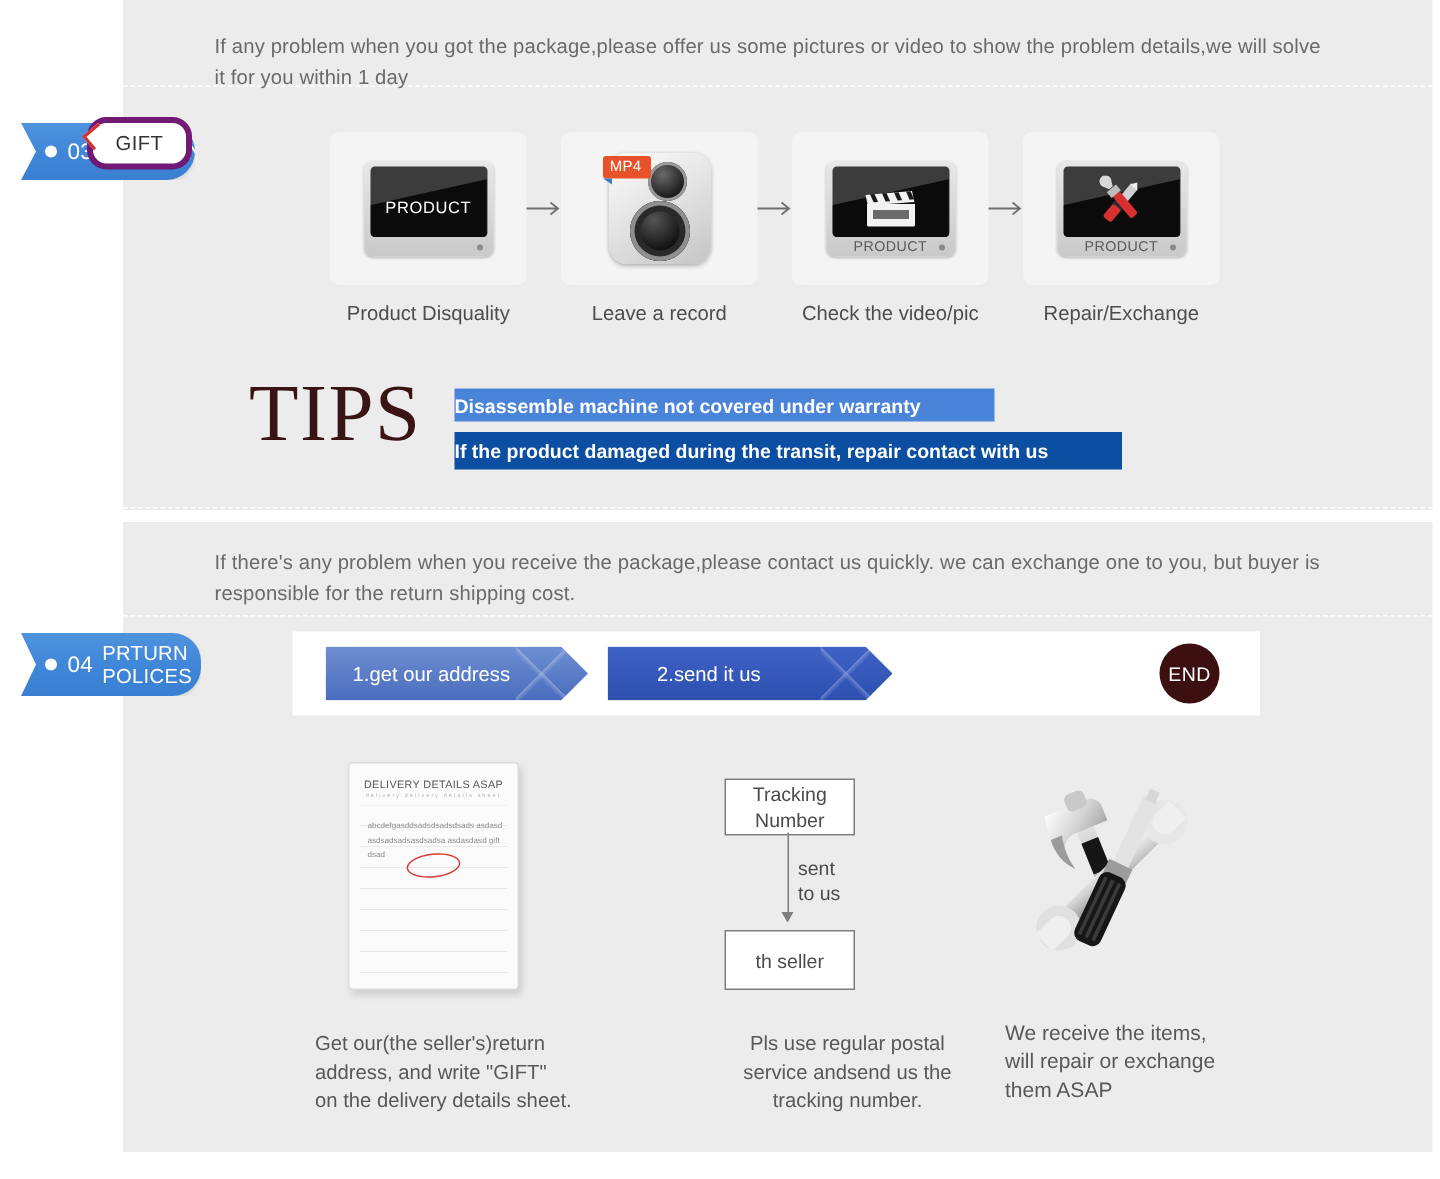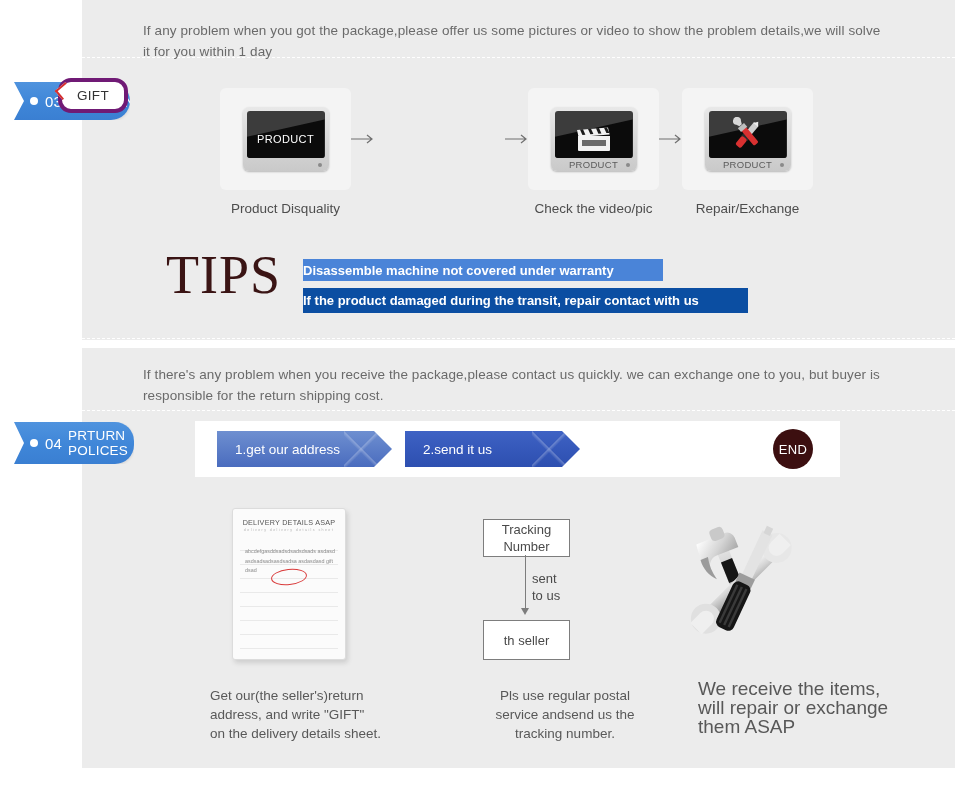--- a/index.html
+++ b/index.html
@@ -93,21 +93,21 @@
   .chev{position:absolute;top:10px;height:36px;display:flex;align-items:center;
         color:#fff;font-size:13.5px;
         -webkit-clip-path:polygon(0 0,calc(100% - 18px) 0,100% 50%,calc(100% - 18px) 100%,0 100%);
         clip-path:polygon(0 0,calc(100% - 18px) 0,100% 50%,calc(100% - 18px) 100%,0 100%);}
   .chev span{position:relative;z-index:2;padding-left:18px;}
   .chev .gl{position:absolute;top:0;bottom:0;right:14px;width:34px;z-index:1;opacity:.5;
         background:
           linear-gradient(135deg,transparent 48%,rgba(255,255,255,.55) 49%,transparent 56%),
           linear-gradient(-135deg,transparent 48%,rgba(255,255,255,.55) 49%,transparent 56%);}
   #chev1{left:22px;width:175px;background:linear-gradient(180deg,#6e8fd0,#4a6cbe);}
-  #chev2{left:210px;width:175px;background:linear-gradient(180deg,#3e62c4,#2d4fb0);}
+  #chev2{left:210px;width:175px;background:linear-gradient(180deg,#3e62c4,#2d4fb0);padding-left:15px;}
   #chev3{left:398px;width:175px;background:linear-gradient(180deg,#1b44b2,#10339c);}
   #end-circle{position:absolute;left:578px;top:8px;width:40px;height:40px;border-radius:50%;
         background:#3c0f10;color:#fff;display:flex;align-items:center;justify-content:center;
         font-size:13px;letter-spacing:.3px;}
 
   
   #sheet{position:absolute;left:232px;top:508px;width:112px;height:150px;
         background:#fbfbfb;border:1px solid #dcdcdc;border-radius:3px;
         box-shadow:2px 3px 5px rgba(0,0,0,.13);}
   #sheet .ttl{position:absolute;left:0;right:0;top:9px;text-align:center;
@@ -176,20 +176,31 @@
     </div>
     <div class="cap">Product Disquality</div>
   </div>
 
   <div class="arrow-sep" style="left:150px">
     <svg width="26" height="12" viewBox="0 0 26 12">
         <path d="M1 6h20M17 2l5 4-5 4" fill="none" stroke="#6f6f6f" stroke-width="1.2"></path>
       </svg>
   </div>
 
+  <div class="step" style="left:174px;top:0">
+    <div class="card">
+      <div class="cam">
+        <div class="body"></div>
+        <div class="lens-s"></div>
+        <div class="lens-b"></div>
+        <div class="tag">MP4</div>
+      </div>
+    </div>
+    <div class="cap">Leave a record</div>
+  </div>
 
   <div class="arrow-sep" style="left:304px">
     <svg width="26" height="12" viewBox="0 0 26 12">
         <path d="M1 6h20M17 2l5 4-5 4" fill="none" stroke="#6f6f6f" stroke-width="1.2"></path>
       </svg>
   </div>
 
   <div class="step" style="left:328px;top:0">
     <div class="card">
       <div class="monitor">
@@ -345,15 +356,15 @@
       <rect x="60" y="64" width="19" height="50" rx="6" fill="#161616"></rect>
       <g fill="#3a3a3a">
         <rect x="63" y="68" width="2.4" height="42"></rect>
           <rect x="68" y="68" width="2.4" height="42"></rect>
         <rect x="73" y="68" width="2.4" height="42"></rect>
       </g>
       <path d="M66 2h7v8h-7z" fill="#d6d6d6"></path>
     </g>
   </svg>
 </div>
-<div class="cap" style="left:670px;top:679px;width:210px;color:#585858;font-size:19px;line-height:19px;white-space:pre-line;position:absolute;margin-left:28px;">We receive the items,
+<div class="cap" style="left:670px;top:679px;width:210px;color:#585858;font-size:14px;line-height:19px;white-space:pre-line;position:absolute;">We receive the items,
 will repair or exchange
  them ASAP</div>
 
 </body></html>

